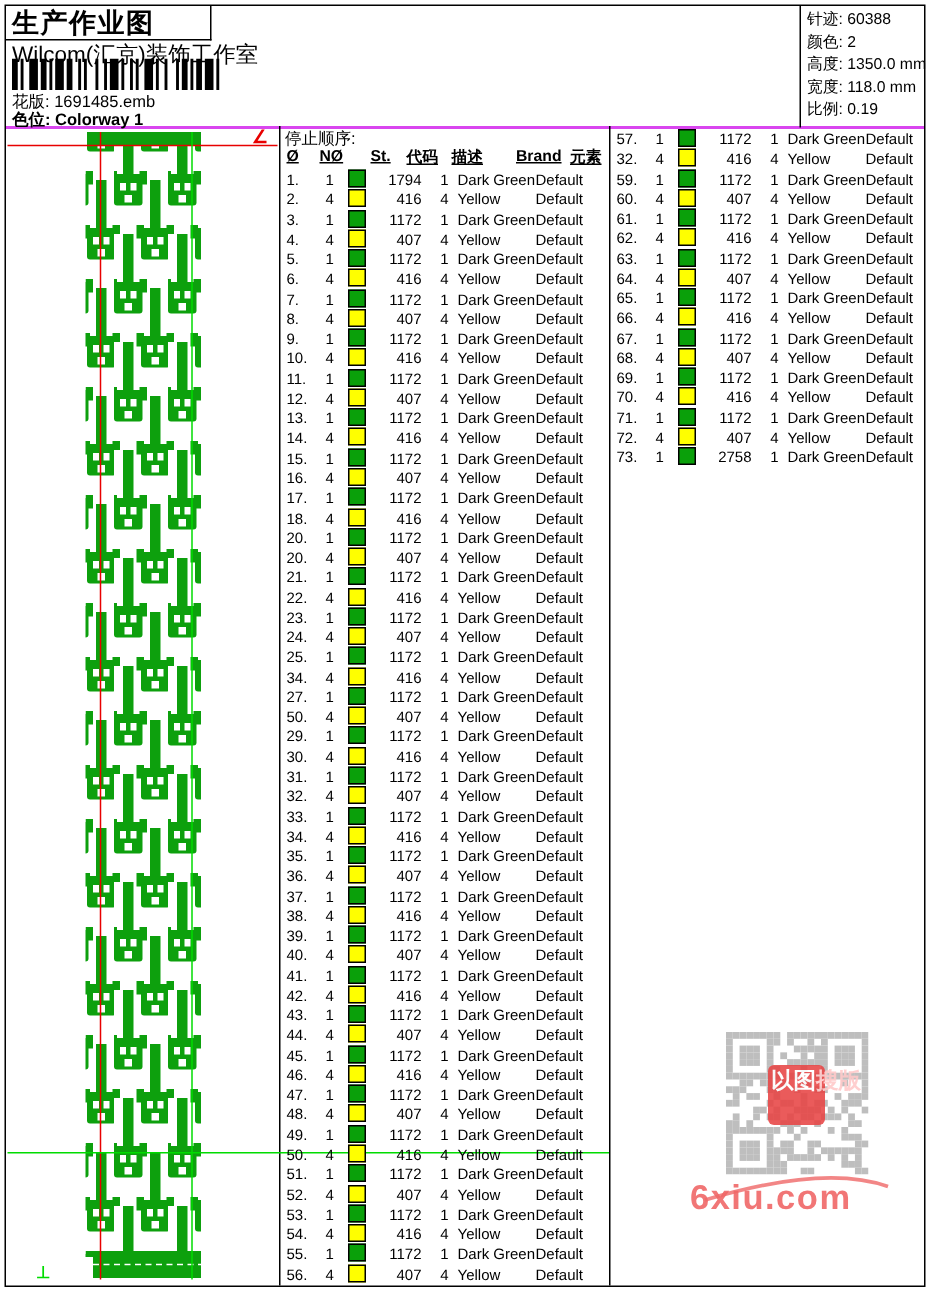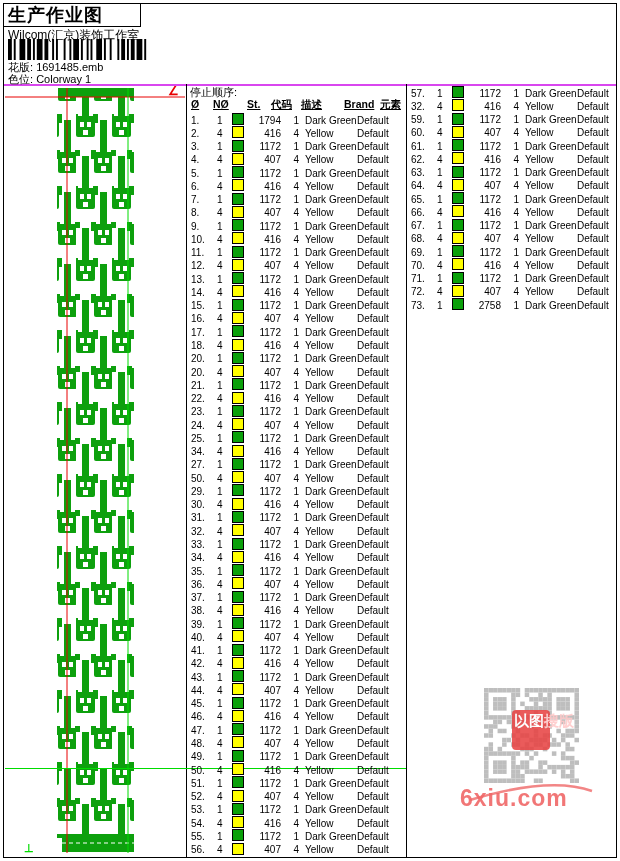--- a/index.html
+++ b/index.html
@@ -1,24 +1,24 @@
 <!DOCTYPE html>
 <html><head>
 <meta charset="utf-8">
 <style>
   html,body{margin:0;padding:0;background:#fff;}
   body{width:620px;height:861px;position:relative;font-family:"Liberation Sans",sans-serif;color:#000;overflow:hidden;}
   .page{position:absolute;left:3px;top:3px;width:612px;height:853px;border:1px solid #000;background:#fff;}
   
   .hdr{position:absolute;left:0;top:0;width:100%;height:80px;border-bottom:2px solid #d946ef;}
   .title-cell{position:absolute;left:0;top:0;width:132px;height:22px;border-right:1px solid #000;border-bottom:1px solid #000;font-size:18px;font-weight:bold;line-height:22px;padding-left:4px;letter-spacing:1px;}
-  .company{position:absolute;left:4px;top:23px;font-size:12px;}
+  .company{position:absolute;left:4px;top:23px;font-size:15px;}
   .barcode{position:absolute;left:4px;top:35px;width:142px;height:21px;}
   .meta-line{position:absolute;left:4px;font-size:11px;}
-  .meta1{top:56px;} .meta2{top:68px;}
+  .meta1{top:56px;} .meta2{top:68px;font-weight:bold;}
   .info{position:absolute;right:0;top:0;width:78px;height:79px;border-left:1px solid #000;padding:2px 0 0 4px;font-size:10.5px;}
   .info div{line-height:15px;white-space:nowrap;}
   
   .design{position:absolute;left:0;top:80px;width:182px;height:773px;border-right:1px solid #000;}
   .col1{position:absolute;left:183px;top:80px;width:219px;height:773px;border-right:1px solid #000;}
   .col2{position:absolute;left:403px;top:80px;width:209px;height:773px;}
   .sec-title{position:absolute;left:3px;top:1px;font-size:11px;z-index:3;}
   .thead{position:absolute;top:14px;left:0;width:100%;height:14px;font-size:10.5px;font-weight:bold;z-index:3;}
   .thead span{position:absolute;text-decoration:underline;white-space:nowrap;}
   .h0{left:4px;} .h1{left:26px;} .h2{left:60px;} .h3{left:84px;} .h4{left:114px;} .h5{left:157px;} .h6{left:193px;}
@@ -75,20 +75,27 @@
         <rect x="136.24324324324323" y="0" width="1.9189189189189189" height="21" fill="#000"></rect>
       </svg>
     <div class="meta-line meta1">
       <span>花版:</span>
       <span>1691485.emb</span>
     </div>
     <div class="meta-line meta2">
       <span>色位:</span>
       <span>Colorway 1</span>
     </div>
+    <div class="info" id="info-box">
+        <div>针迹: 60388</div>
+        <div>颜色: 2</div>
+        <div>高度: 1350.0 mm</div>
+        <div>宽度: 118.0 mm</div>
+        <div>比例: 0.19</div>
+      </div>
   </div>
 
   <div class="green-endline" id="green-endline" style="background: rgb(0, 220, 0);"></div>
 
   <div class="design">
     <svg id="design-svg" width="182" height="773" viewBox="0 0 182 773">
         <defs>
           <pattern id="tile" width="36" height="72" patternUnits="userSpaceOnUse">
             <g transform="translate(0,0)" fill="#0da00d">
               <rect x="6" y="0" width="7" height="36"></rect>

